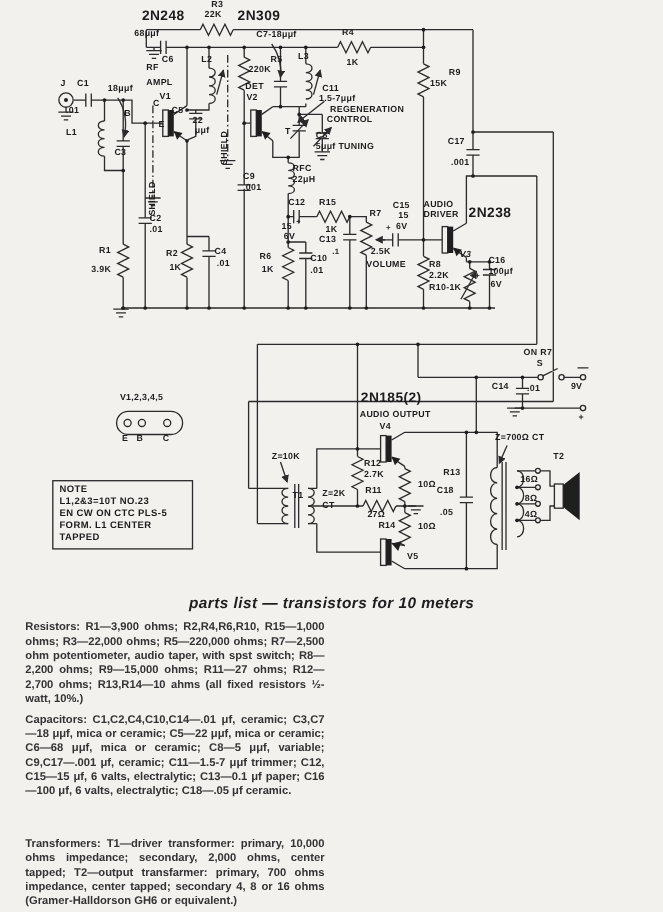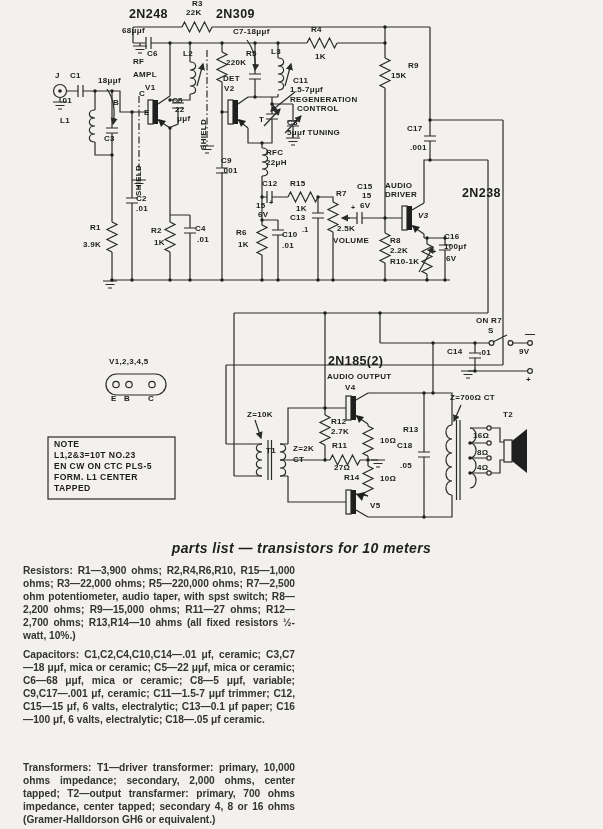--- a/index.html
+++ b/index.html
@@ -251,38 +251,38 @@
       <span class="lbl" style="left: 145px; top: 84px;">V1</span>
       <span class="lbl" style="left: 55px; top: 72px;">J</span>
       <span class="lbl" style="left: 70px; top: 72px;">C1</span>
       <span class="lbl" style="left: 60px; top: 97px;">.01</span>
       <span class="lbl" style="left: 98px; top: 77px;">18μμf</span>
       <span class="lbl" style="left: 60px; top: 117px;">L1</span>
       <span class="lbl" style="left: 104px; top: 135px;">C3</span>
       <span class="lbl" style="left: 113px; top: 99px;">B</span>
       <span class="lbl" style="left: 139px; top: 90px;">C</span>
       <span class="lbl" style="left: 144px; top: 109px;">E</span>
-      <span class="lbl" style="left: 172px; top: 97px;">C5</span>
+      <span class="lbl" style="left: 156px; top: 97px;">C5</span>
       <span class="lbl" style="left: 175px; top: 106px;">22</span>
       <span class="lbl" style="left: 177px; top: 115px;">μμf</span>
       <span class="lbl" style="left: 183px; top: 50px;">L2</span>
       <span class="lbl" style="left: 226px; top: 50px; margin-left: 20px;">R5</span>
       <span class="lbl" style="left: 226px; top: 59px;">220K</span>
       <span class="lbl" style="left: 233px; top: 28px;">C7-18μμf</span>
       <span class="lbl" style="left: 271px; top: 48px;">L3</span>
       <span class="lbl" style="left: 223px; top: 75px;">DET</span>
       <span class="lbl" style="left: 224px; top: 85px;">V2</span>
       <span class="lbl" style="left: 311px; top: 26px;">R4</span>
       <span class="lbl" style="left: 315px; top: 53px;">1K</span>
       <span class="lbl" style="left: 391px; top: 62px; padding-left: 17px;">R9</span>
       <span class="lbl" style="left: 391px; top: 72px;">15K</span>
       <span class="lbl" style="left: 259px; top: 116px;">T</span>
       <span class="lbl" style="left: 293px; top: 77px;">C11</span>
       <span class="lbl" style="left: 290px; top: 86px;">1.5-7μμf</span>
-      <span class="lbl" style="left: 290px; top: 96px;">REGENERATION</span>
+      <span class="lbl" style="left: 300px; top: 96px;">REGENERATION</span>
       <span class="lbl" style="left: 297px; top: 105px;">CONTROL</span>
       <span class="lbl" style="left: 287px; top: 119px;">C8</span>
       <span class="lbl" style="left: 287px; top: 129px;">5μμf TUNING</span>
       <span class="lbl" style="left: 266px; top: 149px;">RFC</span>
       <span class="lbl" style="left: 266px; top: 159px;">22μH</span>
       <span class="lbl" style="left: 221px; top: 157px;">C9</span>
       <span class="lbl" style="left: 221px; top: 167px;">.001</span>
       <span class="lbl" style="left: 90px; top: 224px;">R1</span>
       <span class="lbl" style="left: 83px; top: 241px;">3.9K</span>
       <span class="lbl" style="left: 136px; top: 195px;">C2</span>
@@ -305,22 +305,22 @@
       <span class="lbl s" style="left: 302px; top: 226px;">.1</span>
       <span class="lbl" style="left: 336px; top: 190px;">R7</span>
       <span class="lbl" style="left: 337px; top: 225px;">2.5K</span>
       <span class="lbl" style="left: 333px; top: 237px;">VOLUME</span>
       <span class="lbl" style="left: 357px; top: 183px;">C15</span>
       <span class="lbl" style="left: 362px; top: 192px;">15</span>
       <span class="lbl s" style="left: 351px; top: 204px;">+</span>
       <span class="lbl" style="left: 360px; top: 202px;">6V</span>
       <span class="lbl" style="left: 385px; top: 182px;">AUDIO</span>
       <span class="lbl" style="left: 385px; top: 191px;">DRIVER</span>
-      <span class="lbl b" style="left: 426px; top: 187px; padding-left: 36px;">2N238</span>
-      <span class="lbl" style="left: 418px; top: 212px; font-style: italic;">V3</span>
+      <span class="lbl b" style="left: 426px; top: 187px;">2N238</span>
+      <span class="lbl" style="left: 418px; top: 228px; font-style: italic;">V3</span>
       <span class="lbl" style="left: 390px; top: 237px;">R8</span>
       <span class="lbl" style="left: 390px; top: 247px;">2.2K</span>
       <span class="lbl" style="left: 390px; top: 258px;">R10-1K</span>
       <span class="lbl" style="left: 444px; top: 233px;">C16</span>
       <span class="lbl" style="left: 444px; top: 243px;">100μf</span>
       <span class="lbl s" style="left: 432px; top: 248px;">+</span>
       <span class="lbl" style="left: 446px; top: 255px;">6V</span>
       <span class="lbl" style="left: 407px; top: 125px;">C17</span>
       <span class="lbl" style="left: 410px; top: 144px;">.001</span>
       <span class="lbl" style="left: 476px; top: 317px;">ON R7</span>

